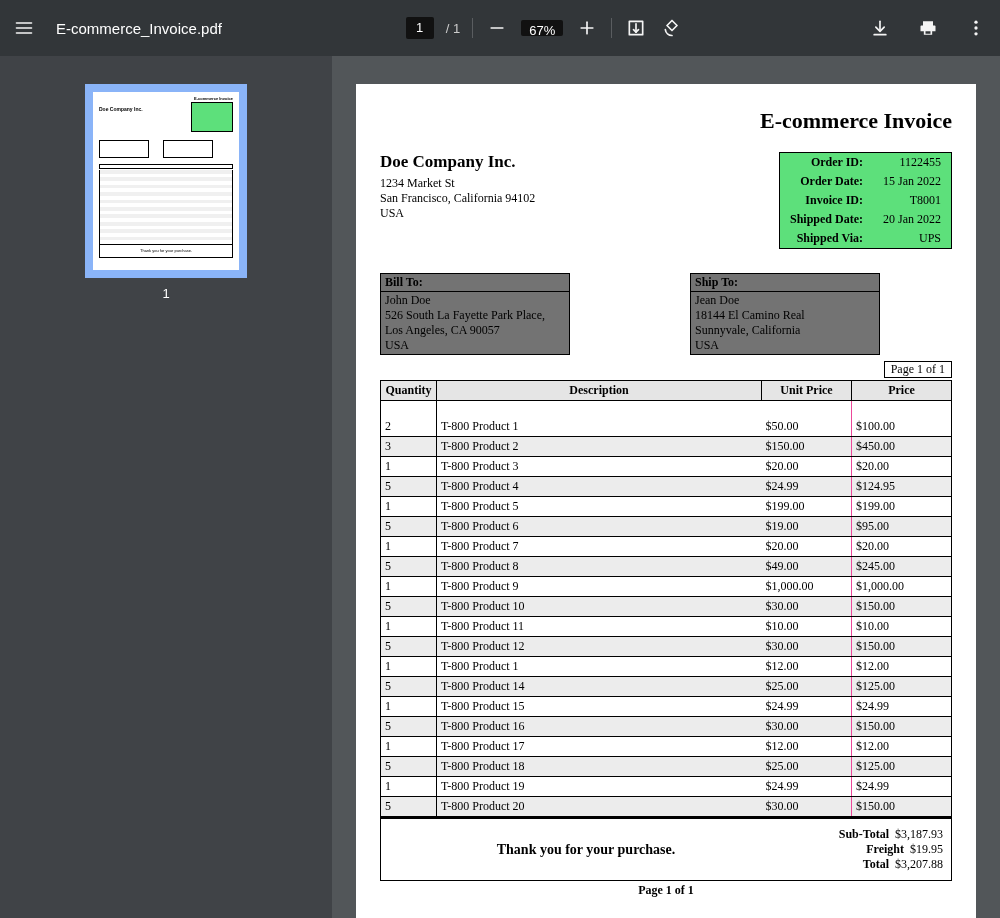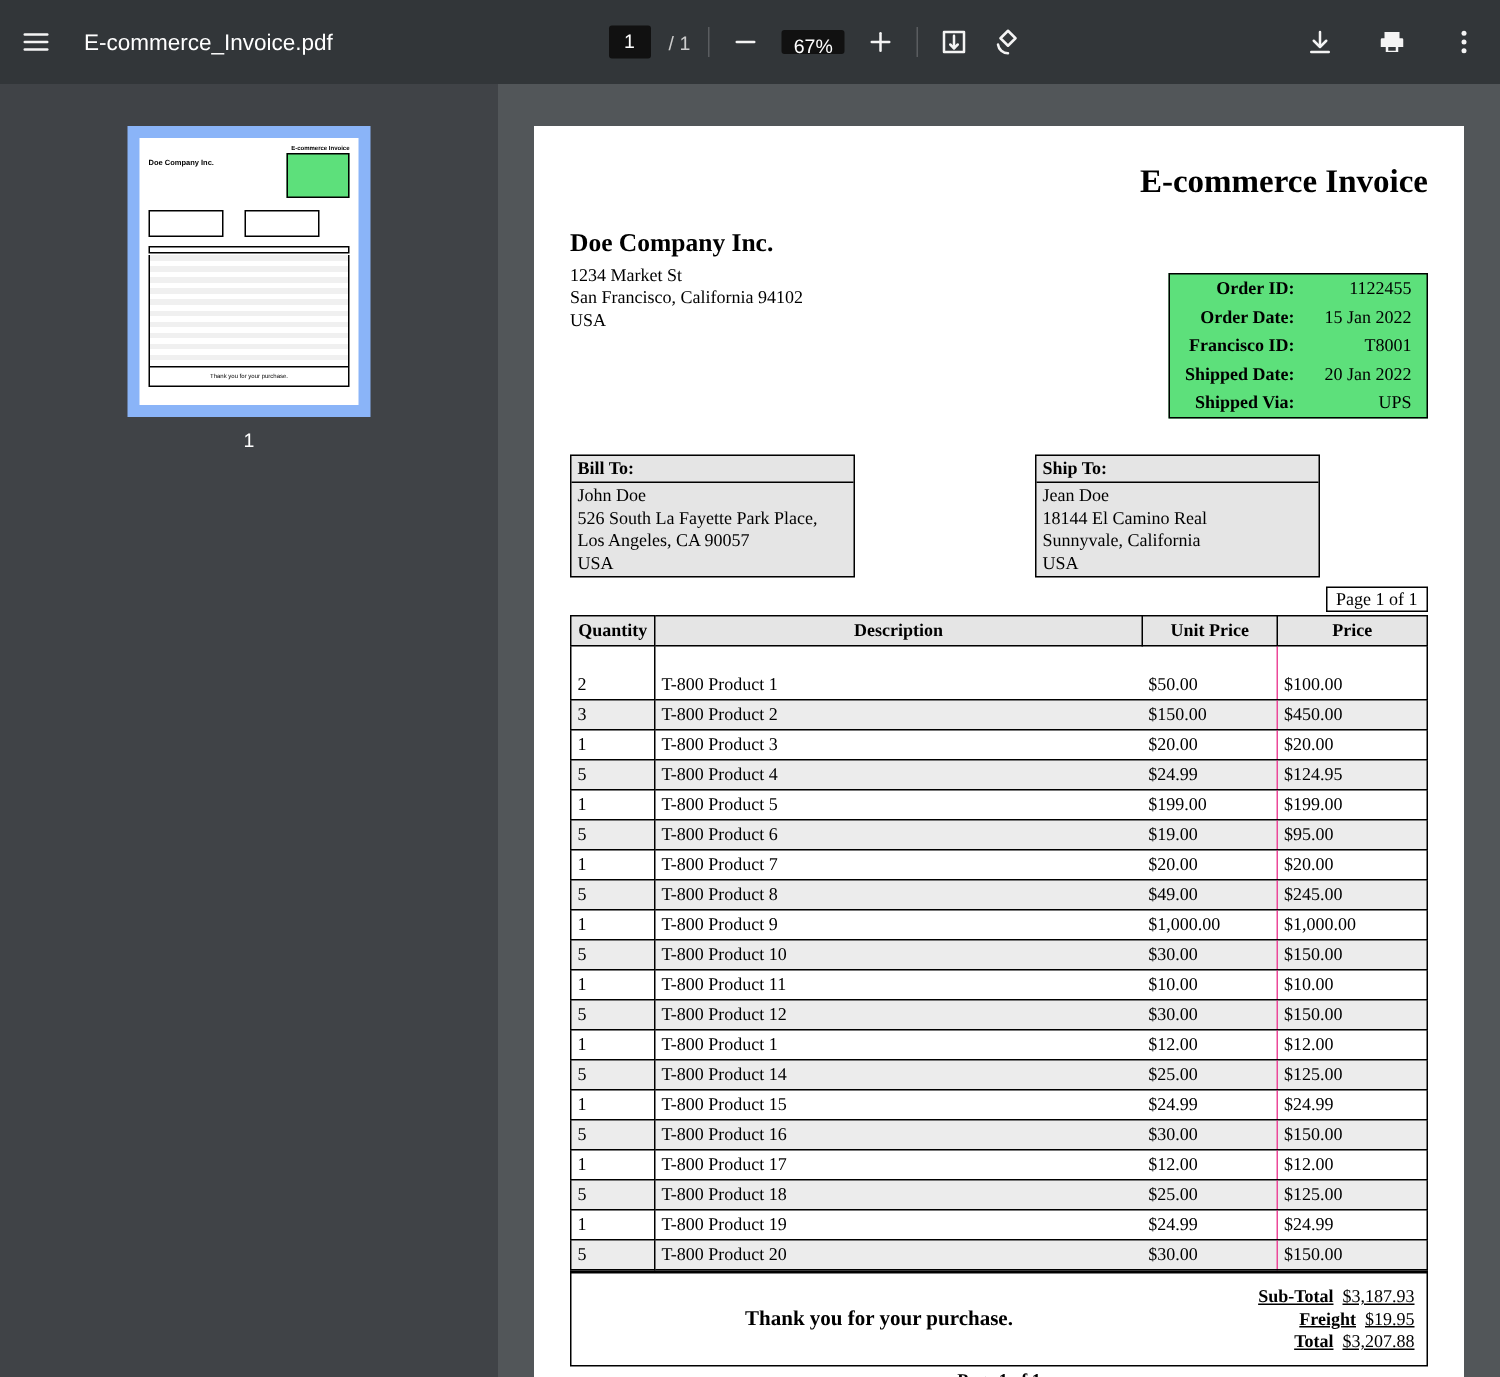--- a/index.html
+++ b/index.html
@@ -41,49 +41,49 @@
              background:repeating-linear-gradient(#f0f0f0 0 3.7px, #fff 3.7px 7.4px);
              border-left:1px solid #000; border-right:1px solid #000; }
   .th-foot { position:absolute; left:6px; right:6px; top:152px; height:14px; border:1px solid #000; font-size:4px; text-align:center; padding-top:3px; }
 
   
   .page-area { flex:1; overflow:auto; background:#525659; }
   .page { width:620px; margin:28px auto 0; background:#fff; color:#000; padding:24px; font-family: "Times New Roman", Times, serif; font-size:12px; }
   .doc-title { text-align:right; font-size:22px; font-weight:bold; }
   .header-row { display:flex; justify-content:space-between; margin-top:18px; }
   .company h2 { margin:0 0 4px; font-size:17px; font-weight:bold; }
-  .orderbox { border:1px solid #000; background:#5de07b; font-size:12px;margin-top:30px; }
+  .orderbox { border:1px solid #000; background:#5de07b; font-size:12px; }
   .orderbox table { border-collapse:collapse; }
   .orderbox td { padding:2px 10px; }
   .orderbox td:first-child { font-weight:bold; text-align:right; }
   .orderbox td:last-child  { text-align:right; }
 
   .addr-row { display:flex; gap:120px; margin-top:24px; }
-  .addr { border:1px solid #000; width:190px; background:#e5e5e5; }
+  .addr { border:1px solid #000; width:190px; background:#737373; }
   .addr-h { border-bottom:1px solid #000; padding:1px 4px; font-weight:bold; }
   .addr-b { padding:1px 4px; }
 
   .pglabel { text-align:right; margin-top:6px; font-size:12px; }
   .pglabel span { border:1px solid #000; padding:0 6px; display:inline-block; }
 
   table.items { width:100%; border-collapse:collapse; margin-top:2px; font-size:12px; }
   table.items thead th { border:1px solid #000; padding:2px 4px; font-weight:bold; background:#e5e5e5; }
   table.items thead th:nth-child(1){width:56px;}
   table.items thead th:nth-child(3){width:90px;}
   table.items thead th:nth-child(4){width:100px;}
   table.items tbody tr:nth-child(even) td { background:#ececec; }
   table.items tbody td { border-bottom:1px solid #000; padding:2px 4px; }
   table.items tbody td:nth-child(1){ border-left:1px solid #000; border-right:1px solid #000; }
   table.items tbody td:nth-child(3){ border-right:1px solid #ec4899;margin-left:16px; }
   table.items tbody td:nth-child(4){ border-right:1px solid #000; }
   table.items tbody tr:first-child td { padding-top:18px; }
 
   .footerbox { border:1px solid #000; border-top:2px solid #000; margin-top:0; display:flex; }
   .footerbox .thanks { flex:1; display:flex; align-items:center; justify-content:center; font-weight:bold; font-size:14px; padding:18px 0; }
-  .footerbox .totals { width:160px; padding:8px 8px 8px 0; font-size:12px;text-decoration:underline; }
+  .footerbox .totals { width:160px; padding:8px 8px 8px 0; font-size:12px; }
   .footerbox .totals div { display:flex; justify-content:space-between; }
   .footerbox .totals .lab { font-weight:bold; text-align:right; flex:1; padding-right:6px; }
   .footer-pg { text-align:center; font-weight:bold; margin-top:2px; }
 </style>
 </head>
 <body>
 
 <div class="toolbar">
   <div class="tb-left">
     <div class="icon-btn">
@@ -183,21 +183,21 @@
             <tbody>
                 <tr>
                   <td>Order ID:</td>
                   <td>1122455</td>
                 </tr>
             <tr>
                   <td>Order Date:</td>
                   <td>15 Jan 2022</td>
                 </tr>
             <tr>
-                  <td>Francisco ID:</td>
+                  <td>Invoice ID:</td>
                   <td>T8001</td>
                 </tr>
             <tr>
                   <td>Shipped Date:</td>
                   <td>20 Jan 2022</td>
                 </tr>
             <tr>
                   <td>Shipped Via:</td>
                   <td>UPS</td>
                 </tr>

